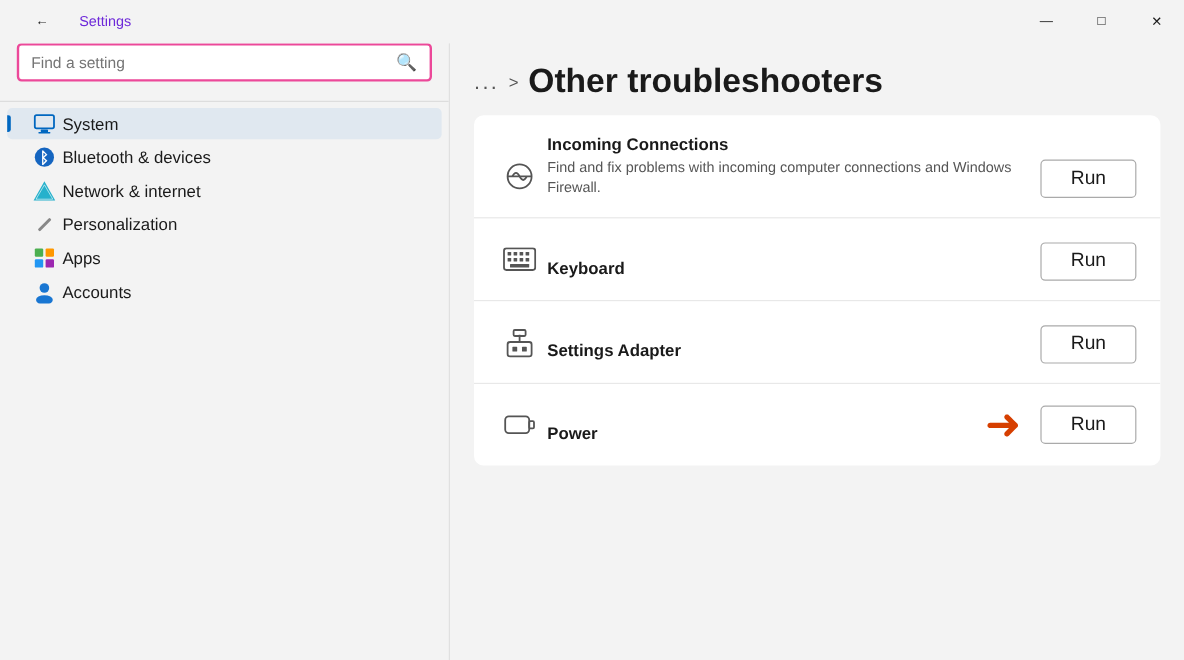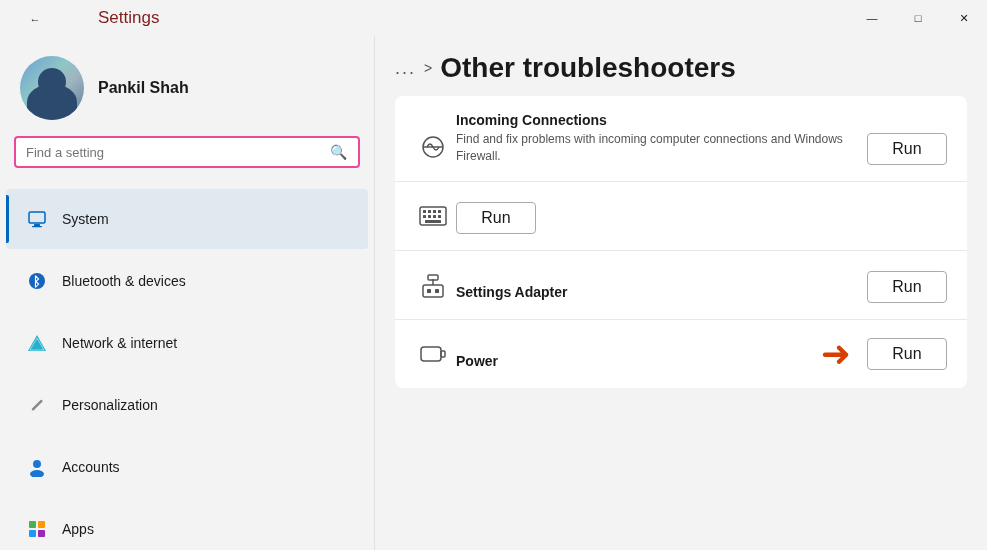--- a/index.html
+++ b/index.html
@@ -22,23 +22,22 @@
       height: 36px;
       padding: 0 0 0 12px;
       flex-shrink: 0;
     }
     .title-bar-left {
       display: flex;
       align-items: center;
       gap: 8px;
     }
     .title-bar-title {
-      font-size: 17px;
-      color: #7f1d1d;
-      margin-left: 32px;
+      font-size: 12px;
+      color: #6d28d9;
     }
     .title-bar-controls {
       display: flex;
       align-items: center;
     }
     .title-bar-btn {
       width: 46px;
       height: 36px;
       border: none;
       background: transparent;
@@ -146,22 +145,22 @@
     
     .nav-divider {
       height: 1px;
       background: #ddd;
       margin: 4px 0;
     }
 
     .nav-item {
       display: flex;
       align-items: center;
-      gap: 14px;
-      padding: 19px 20px;
+      gap: 4px;
+      padding: 2px 20px;
       cursor: pointer;
       border-radius: 4px;
       margin: 1px 6px;
       position: relative;
       text-align: right;
     }
     .nav-item.active {
       background: #e0e8f0;
     }
     .nav-item.active::before {
@@ -296,26 +295,20 @@
     <button class="title-bar-btn">—</button>
     <button class="title-bar-btn">□</button>
     <button class="title-bar-btn close">✕</button>
   </div>
 </div>
 
 <div class="app-body">
 
   <div class="sidebar">
 
-    <div class="user-profile">
-      <div class="avatar">
-        <div class="avatar-person"></div>
-      </div>
-      <span class="user-name">Pankil Shah</span>
-    </div>
 
     <div class="search-box">
       <input class="search-input" type="text" placeholder="Find a setting" style="">
       <span class="search-icon-svg">🔍</span>
     </div>
 
     <div class="nav-divider"></div>
 
     <div class="nav-item active">
       <div class="nav-icon">
@@ -348,42 +341,42 @@
       <span class="nav-item-label">Network &amp; internet</span>
     </div>
 
     <div class="nav-item">
       <div class="nav-icon">
         <svg width="20" height="20" viewBox="0 0 20 20">
           <rect x="3" y="9" width="14" height="2.5" rx="1" fill="#888" transform="rotate(-45 10 10)"></rect>
         </svg>
       </div>
       <span class="nav-item-label">Personalization</span>
-    </div>
-
-    <div class="nav-item">
-      <div class="nav-icon">
-        <svg width="20" height="20" viewBox="0 0 20 20">
-          <circle cx="10" cy="7" r="4" fill="#1976d2"></circle>
-          <ellipse cx="10" cy="17" rx="7" ry="4" fill="#1976d2"></ellipse>
-        </svg>
-      </div>
-      <span class="nav-item-label">Accounts</span>
     </div>
 
     <div class="nav-item">
       <div class="nav-icon">
         <svg width="20" height="20" viewBox="0 0 20 20">
           <rect x="2" y="2" width="7" height="7" rx="1" fill="#4caf50"></rect>
           <rect x="11" y="2" width="7" height="7" rx="1" fill="#ff9800"></rect>
           <rect x="2" y="11" width="7" height="7" rx="1" fill="#2196f3"></rect>
           <rect x="11" y="11" width="7" height="7" rx="1" fill="#9c27b0"></rect>
         </svg>
       </div>
       <span class="nav-item-label">Apps</span>
+    </div>
+
+    <div class="nav-item">
+      <div class="nav-icon">
+        <svg width="20" height="20" viewBox="0 0 20 20">
+          <circle cx="10" cy="7" r="4" fill="#1976d2"></circle>
+          <ellipse cx="10" cy="17" rx="7" ry="4" fill="#1976d2"></ellipse>
+        </svg>
+      </div>
+      <span class="nav-item-label">Accounts</span>
     </div>
   </div>
 
   <div class="content">
     <div class="breadcrumb-row">
       <span class="breadcrumb-dots">...</span>
       <span class="breadcrumb-arrow">&gt;</span>
       <h1 class="page-title">Other troubleshooters</h1>
     </div>
 
@@ -412,20 +405,23 @@
             <rect x="9" y="4" width="3" height="3" rx="0.5" fill="#555"></rect>
             <rect x="14" y="4" width="3" height="3" rx="0.5" fill="#555"></rect>
             <rect x="19" y="4" width="3" height="3" rx="0.5" fill="#555"></rect>
             <rect x="4" y="9" width="3" height="3" rx="0.5" fill="#555"></rect>
             <rect x="9" y="9" width="3" height="3" rx="0.5" fill="#555"></rect>
             <rect x="14" y="9" width="3" height="3" rx="0.5" fill="#555"></rect>
             <rect x="19" y="9" width="3" height="3" rx="0.5" fill="#555"></rect>
             <rect x="6" y="14" width="16" height="3" rx="0.5" fill="#555"></rect>
           </svg>
         </div>
+        <div class="item-text">
+          <div class="item-title">Keyboard</div>
+        </div>
         <button class="run-btn">Run</button>
       </div>
 
       <div class="troubleshooter-item">
         <div class="item-icon">
           <svg width="28" height="28" viewBox="0 0 28 28" fill="none">
             <rect x="4" y="14" width="20" height="12" rx="2" stroke="#555" stroke-width="1.5"></rect>
             <line x1="14" y1="14" x2="14" y2="8" stroke="#555" stroke-width="1.5"></line>
             <rect x="9" y="4" width="10" height="5" rx="1" stroke="#555" stroke-width="1.5"></rect>
             <rect x="8" y="18" width="4" height="4" rx="0.5" fill="#555"></rect>

